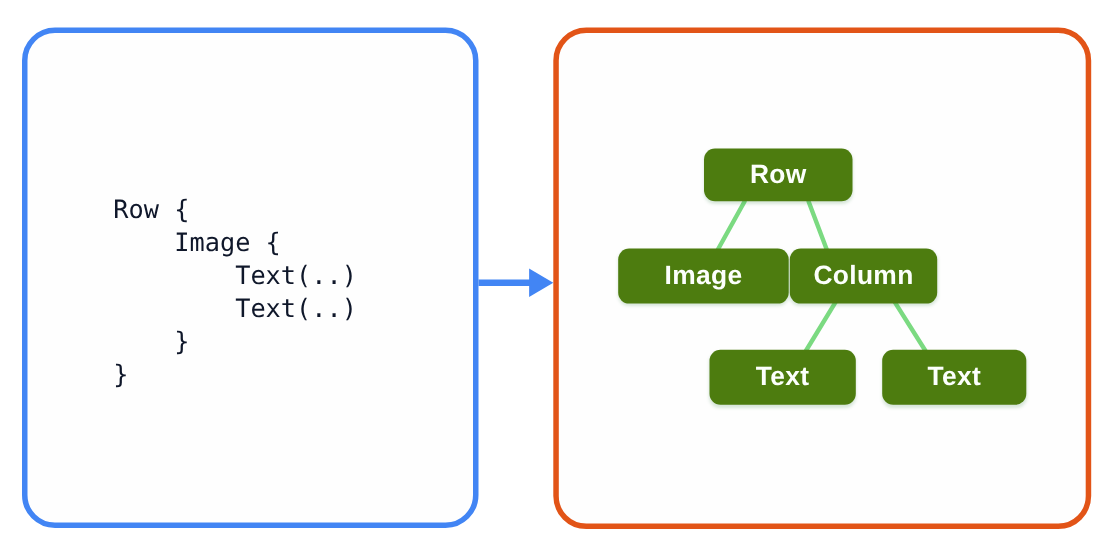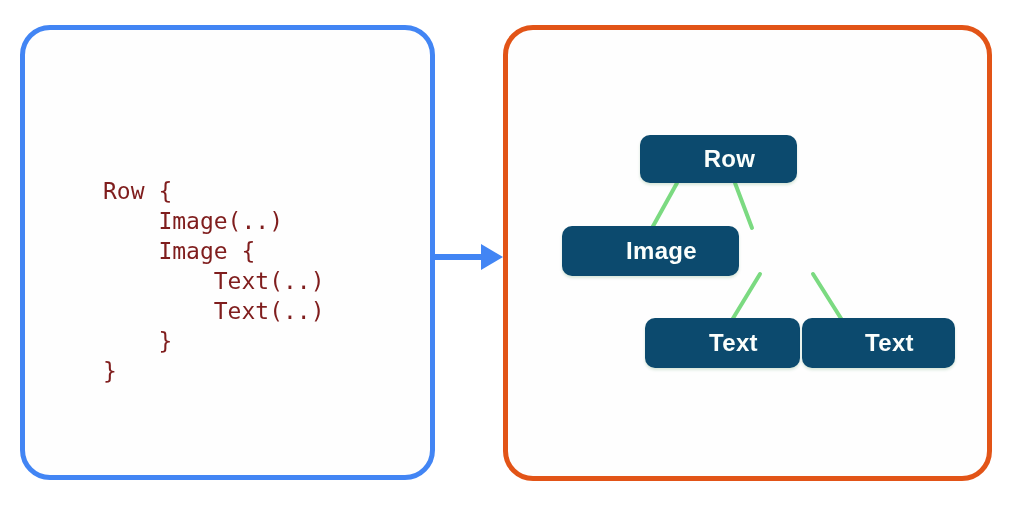--- a/index.html
+++ b/index.html
@@ -27,62 +27,60 @@
     width: 489px; height: 456px;
     border: 5px solid #E25417;
   }
   .code-block {
     position: absolute;
     left: 78px; top: 146px;
     margin: 0;
     font-family: "DejaVu Sans Mono", monospace;
     font-size: 23px;
     line-height: 30px;
-    color: #7f1d1d;
+    color: #0f172a;
   }
   .code-line { white-space: pre; }
   .arrow-svg {
     position: absolute;
     left: 433px; top: 239px;
     width: 72px; height: 36px;
   }
   .edges-svg {
     position: absolute;
     left: 0; top: 0;
     width: 479px; height: 446px;
   }
   .node {
     position: absolute;
-    background: #0c4a6e;
+    background: #4d7c0f;
     border-radius: 10px;
     display: flex;
     align-items: center;
     justify-content: center;
     color: #FCFFFC;
     font-size: 24px;
     font-weight: 700;
     letter-spacing: 0.3px;
     box-shadow: 0 2px 3px rgba(40, 120, 50, 0.18);
-    padding-left: 22px;
   }
   .node-row    { left: 132px; top: 105px; width: 135px; height: 48px; }
   .node-image  { left:  54px; top: 196px; width: 155px; height: 50px; }
   .node-column { left: 210px; top: 196px; width: 134px; height: 50px; }
   .node-text1  { left: 137px; top: 288px; width: 133px; height: 50px; }
   .node-text2  { left: 294px; top: 288px; width: 131px; height: 50px; }
 </style>
 </head>
 <body>
 
 <div class="canvas">
 
   <div class="panel panel-code">
     <div class="code-block">
       <div class="code-line">Row {</div>
-      <div class="code-line">    Image(..)</div>
       <div class="code-line">    Image {</div>
       <div class="code-line">        Text(..)</div>
       <div class="code-line">        Text(..)</div>
       <div class="code-line">    }</div>
       <div class="code-line">}</div>
     </div>
   </div>
 
   <svg class="arrow-svg" viewBox="0 0 72 36" xmlns="http://www.w3.org/2000/svg">
     <line x1="2" y1="18" x2="50" y2="18" stroke-width="6" stroke="#4285F4"></line>
@@ -97,20 +95,23 @@
       <line x1="252" y1="244" x2="224" y2="290" stroke-width="4" stroke-linecap="round" stroke="#7BDA81"></line>
       <line x1="305" y1="244" x2="334" y2="290" stroke-width="4" stroke-linecap="round" stroke="#7BDA81"></line>
     </svg>
 
     <div class="node node-row">
       <span>Row</span>
     </div>
     <div class="node node-image">
       <span>Image</span>
     </div>
+    <div class="node node-column">
+      <span>Column</span>
+    </div>
     <div class="node node-text1">
       <span>Text</span>
     </div>
     <div class="node node-text2">
       <span>Text</span>
     </div>
 
   </div>
 
 </div>

